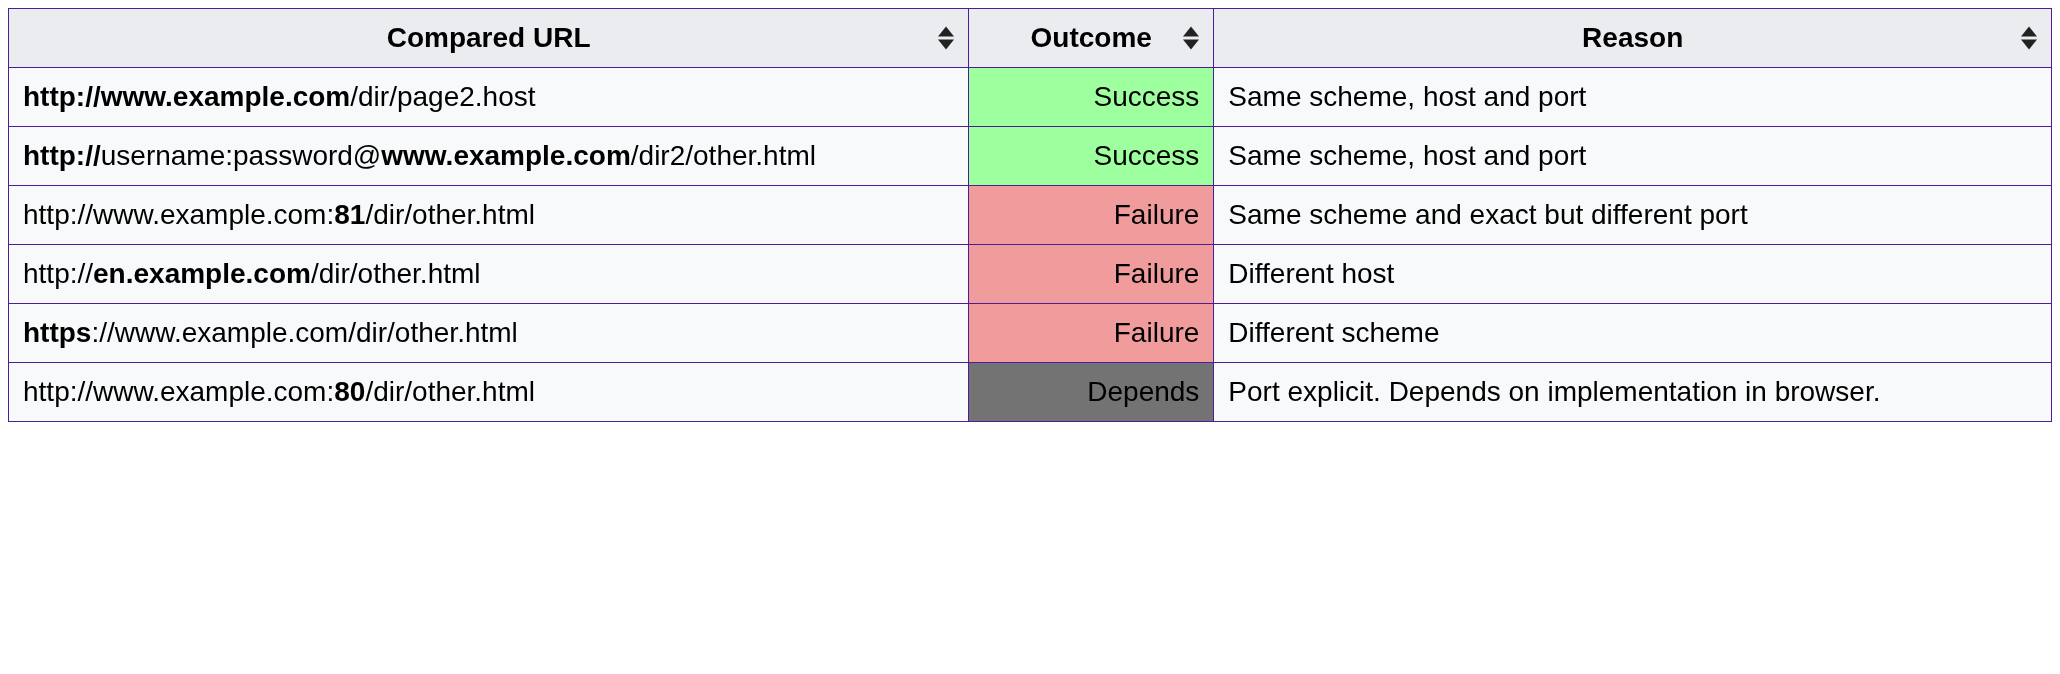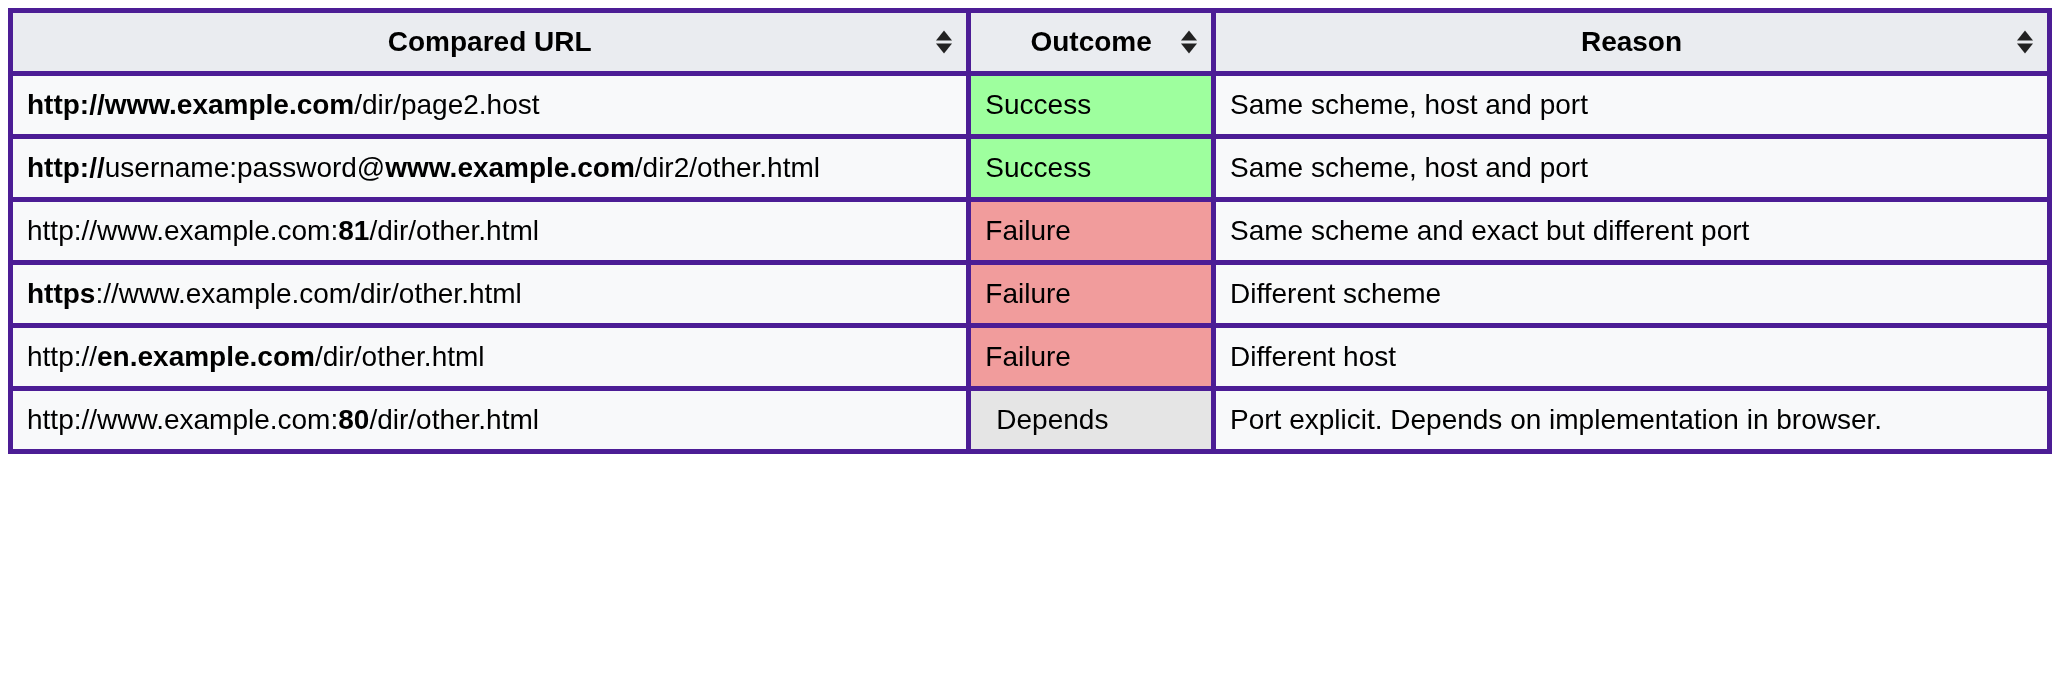--- a/index.html
+++ b/index.html
@@ -12,21 +12,21 @@
       font-size: 28px;
       background: #fff;
       padding: 8px;
     }
     table {
       border-collapse: collapse;
       width: 100%;
       background: #f8f9fa;
     }
     th, td {
-      border: 5px solid #4c1d95;
+      border: 1px solid #4c1d95;
       padding: 8px 14px;
       text-align: left;
       vertical-align: middle;
       line-height: 1.5;
     }
     th {
       background: #eaecf0;
       font-weight: bold;
       text-align: center;
       position: relative;
@@ -49,21 +49,21 @@
       border-bottom: 10px solid #222;
     }
     .sort-icon .tri-down {
       width: 0;
       height: 0;
       border-left: 8px solid transparent;
       border-right: 8px solid transparent;
       border-top: 10px solid #222;
     }
     .outcome-cell {
-      text-align: left;
+      text-align: right;
     }
     .b {
       font-weight: bold;
     }
     .col-url { width: 47%; }
     .col-outcome { width: 12%; }
     .col-reason { width: 41%; }
   </style>
 </head>
 <body>
@@ -104,28 +104,28 @@
         <td><span class="b">http://</span><span>username:password@</span><span class="b">www.example.com</span><span>/dir2/other.html</span></td>
         <td class="outcome-cell" style="background: rgb(158, 255, 158);">Success</td>
         <td>Same scheme, host and port</td>
       </tr>
       <tr>
         <td><span>http://www.example.com:</span><span class="b">81</span><span>/dir/other.html</span></td>
         <td class="outcome-cell" style="background: rgb(241, 156, 156);">Failure</td>
         <td>Same scheme and exact but different port</td>
       </tr>
       <tr>
+        <td><span>http://</span><span class="b">en.example.com</span><span>/dir/other.html</span></td>
+        <td class="outcome-cell" style="background: rgb(241, 156, 156);">Failure</td>
+        <td>Different host</td>
+      </tr>
+      <tr>
         <td><span class="b">https</span><span>://www.example.com/dir/other.html</span></td>
         <td class="outcome-cell" style="background: rgb(241, 156, 156);">Failure</td>
         <td>Different scheme</td>
       </tr>
       <tr>
-        <td><span>http://</span><span class="b">en.example.com</span><span>/dir/other.html</span></td>
-        <td class="outcome-cell" style="background: rgb(241, 156, 156);">Failure</td>
-        <td>Different host</td>
-      </tr>
-      <tr>
         <td><span>http://www.example.com:</span><span class="b">80</span><span>/dir/other.html</span></td>
-        <td class="outcome-cell" style="background: #e5e5e5; padding-left: 25px;">Depends</td>
+        <td class="outcome-cell" style="background: #737373; padding-left: 25px;">Depends</td>
         <td>Port explicit. Depends on implementation in browser.</td>
       </tr>
     </tbody>
 </table>
 
 </body></html>

